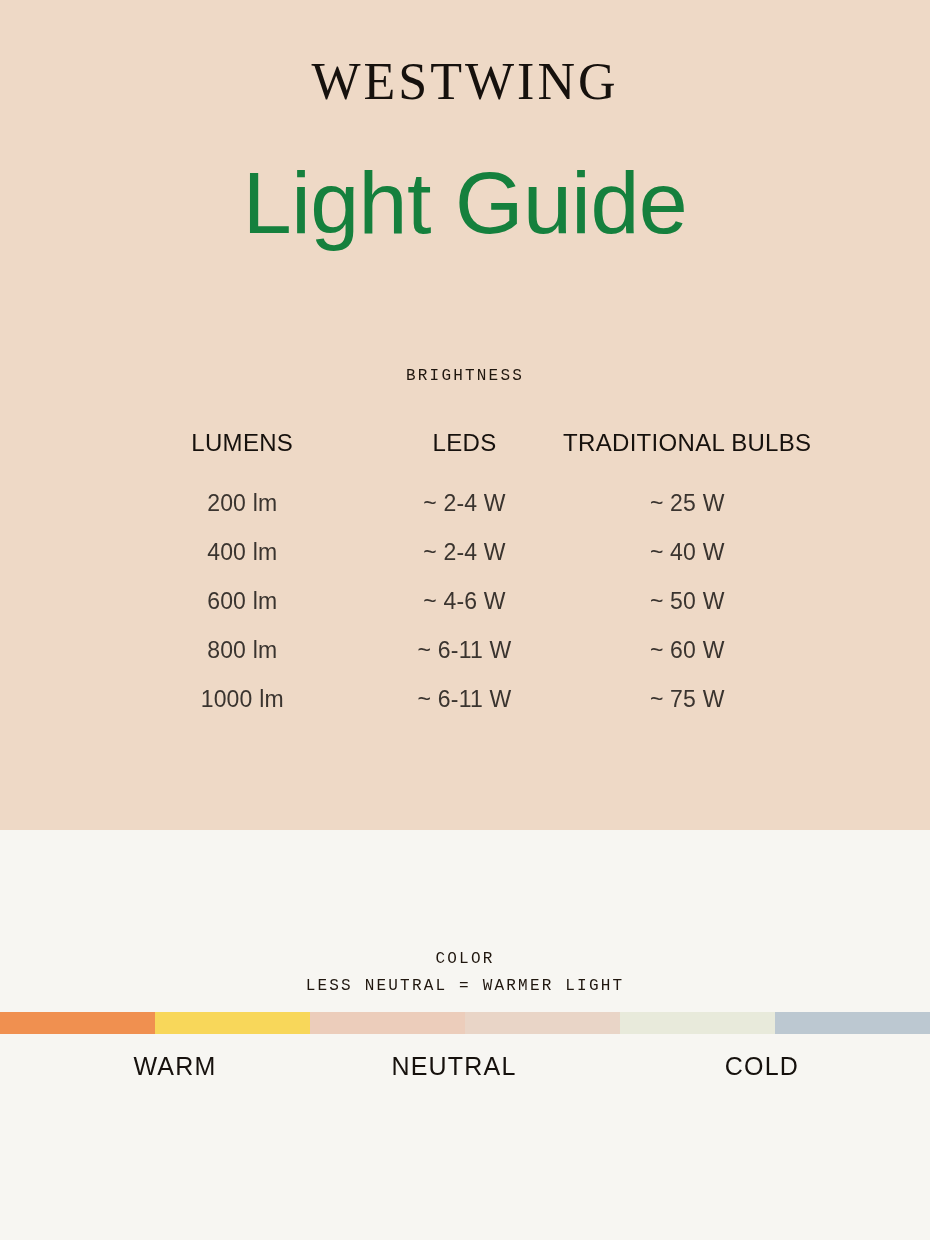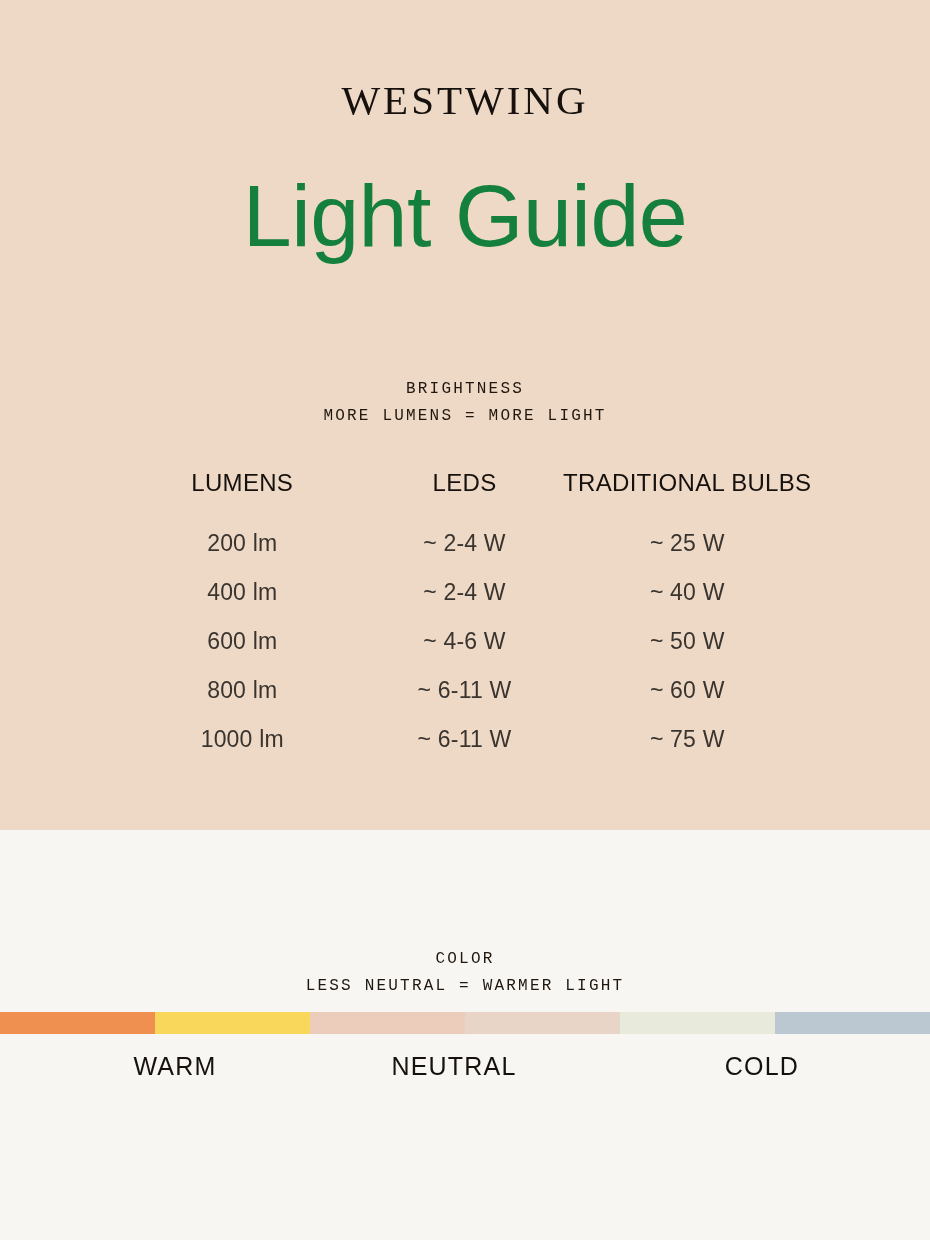--- a/index.html
+++ b/index.html
@@ -24,23 +24,23 @@
     position: absolute;
     left: 0;
     top: 0;
     width: 930px;
     height: 830px;
     background: #eed9c6;
   }
 
   .brand {
     text-align: center;
-    margin-top: 76px;
+    margin-top: 52px;
     font-family: "Liberation Serif", serif;
-    font-size: 41px;
+    font-size: 52px;
     letter-spacing: 3px;
     color: #16110d;
     font-weight: 400;
   }
 
   .title {
     text-align: center;
     margin-top: 48px;
     font-size: 88px;
     line-height: 1;
@@ -149,21 +149,20 @@
 <div class="page">
 
   <div class="panel-top">
 
     <div class="brand">WESTWING</div>
 
     <div class="title">Light Guide</div>
 
     <div class="section-mono-top">
       <div class="mono-head">BRIGHTNESS</div>
-      <div class="mono-head">MORE LUMENS = MORE LIGHT</div>
     </div>
 
     <table class="table">
       <thead>
         <tr>
           <th class="col-lumens">LUMENS</th>
           <th class="col-leds">LEDS</th>
           <th class="col-trad">TRADITIONAL BULBS</th>
         </tr>
       </thead>

